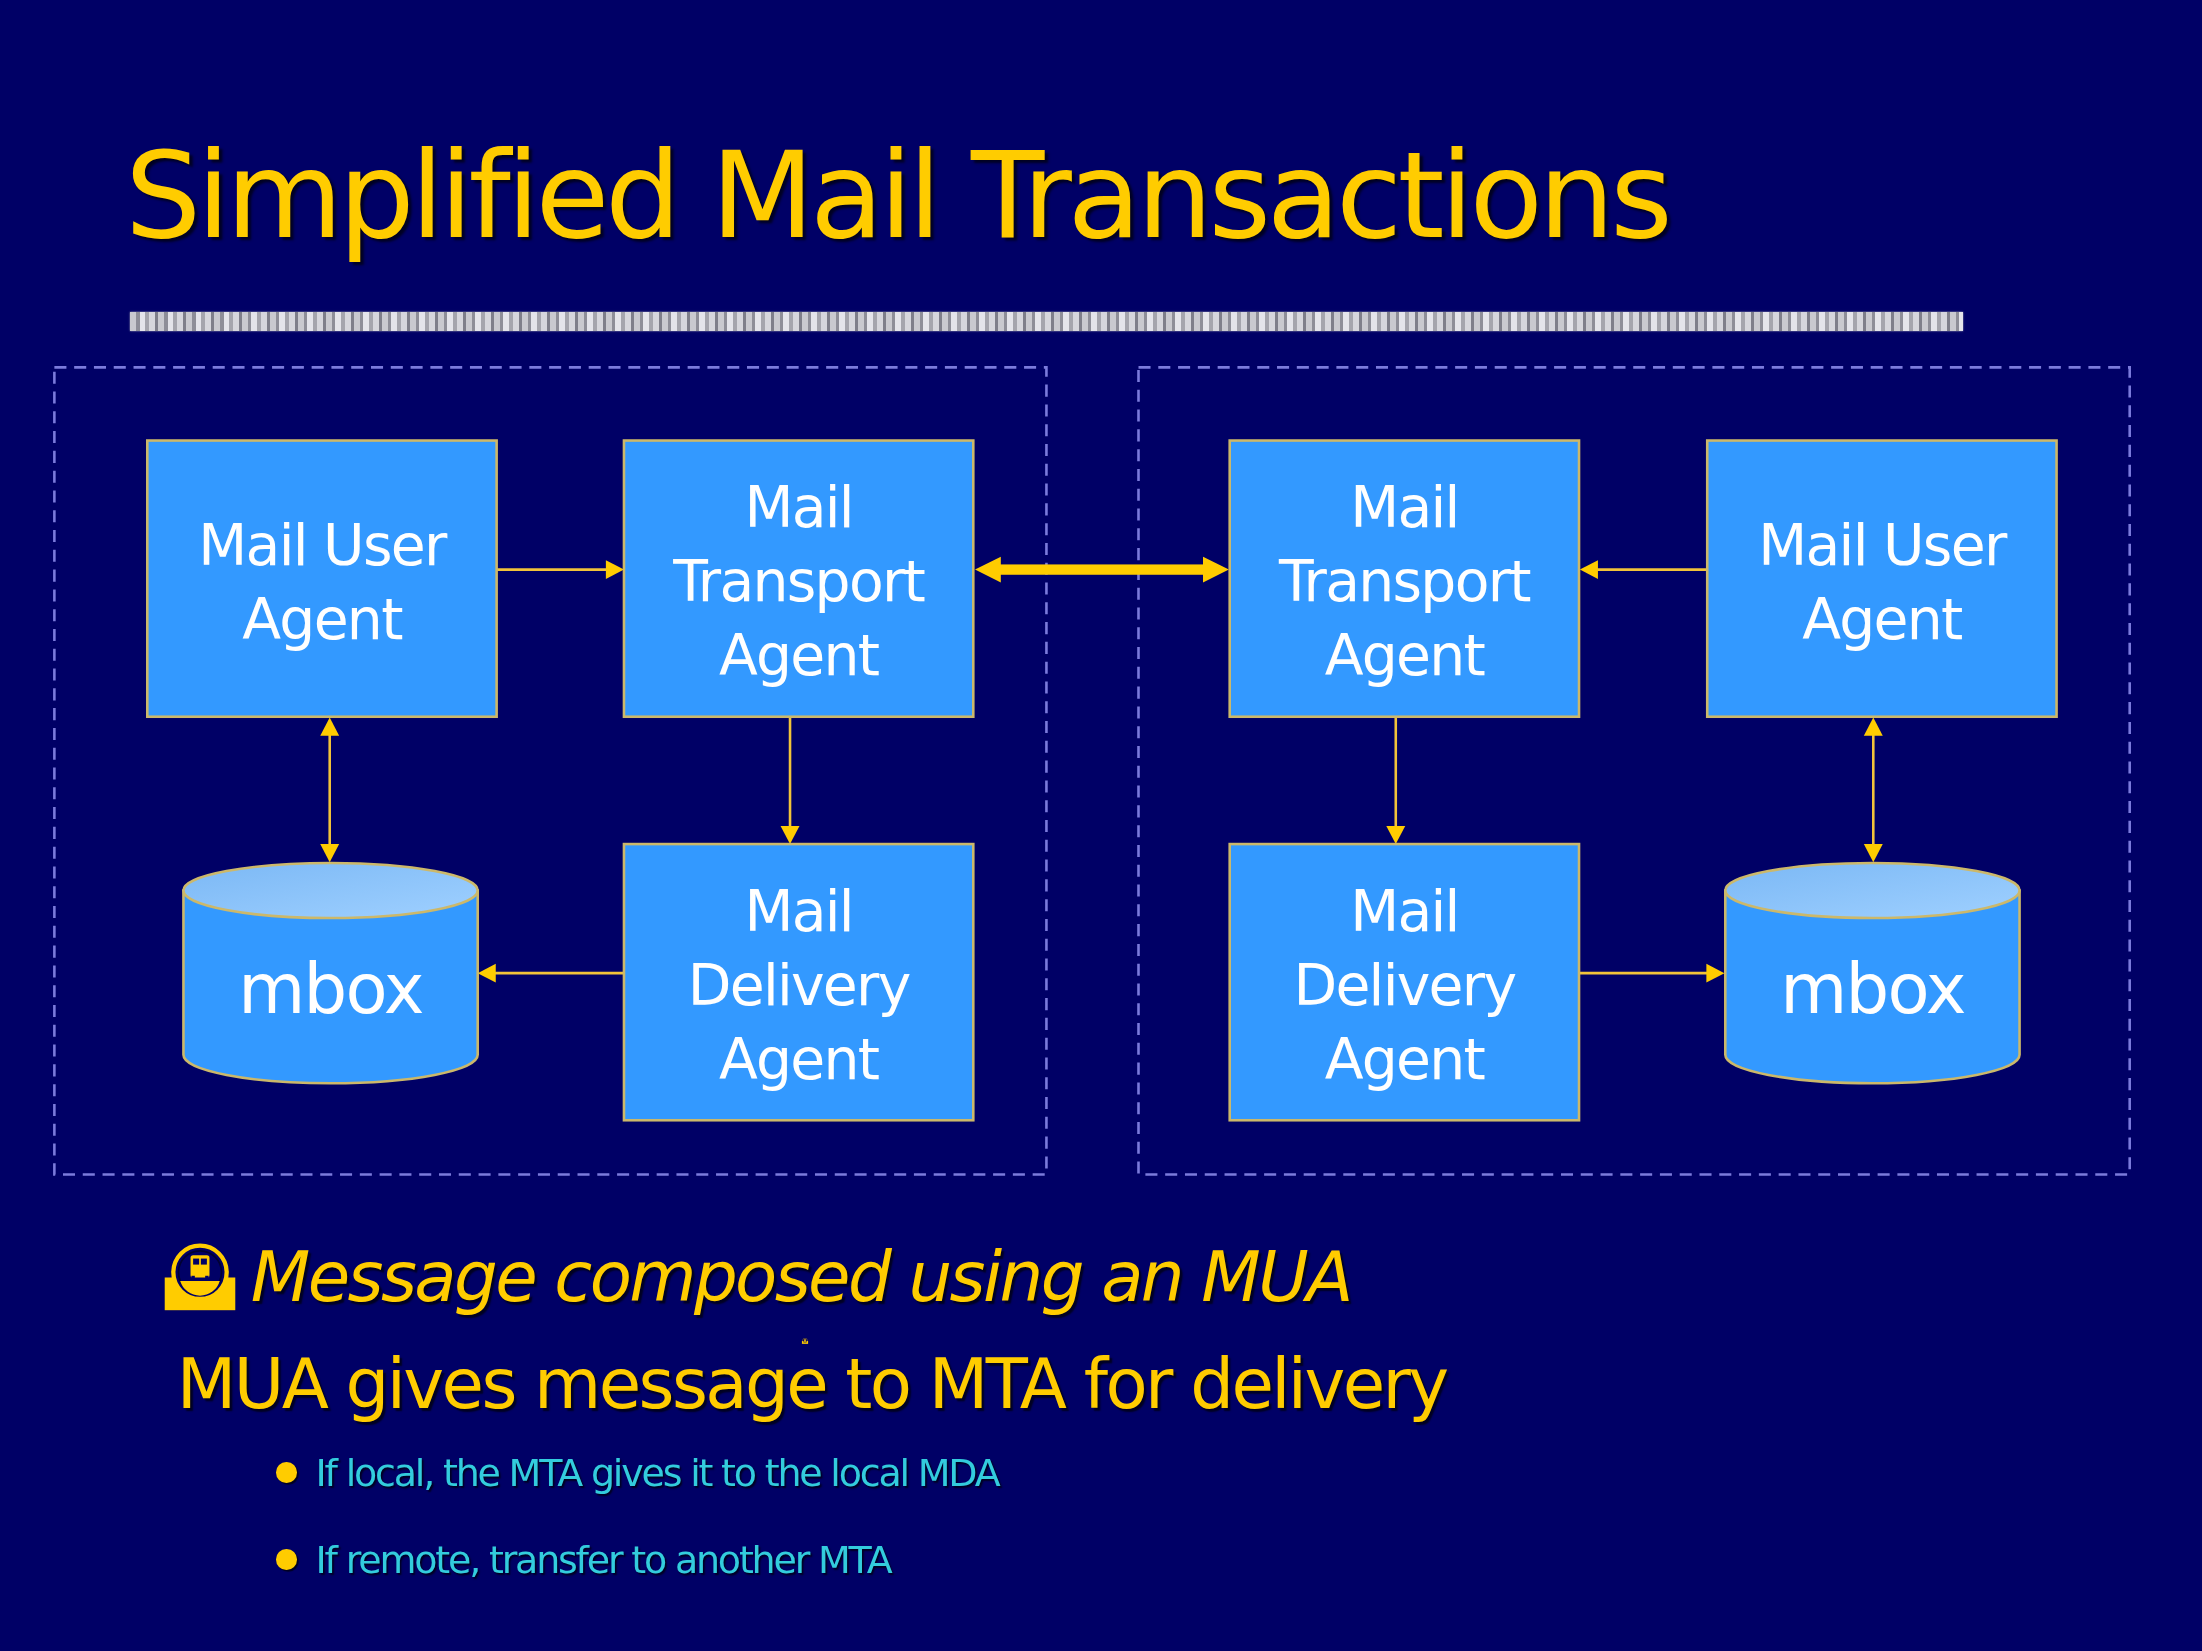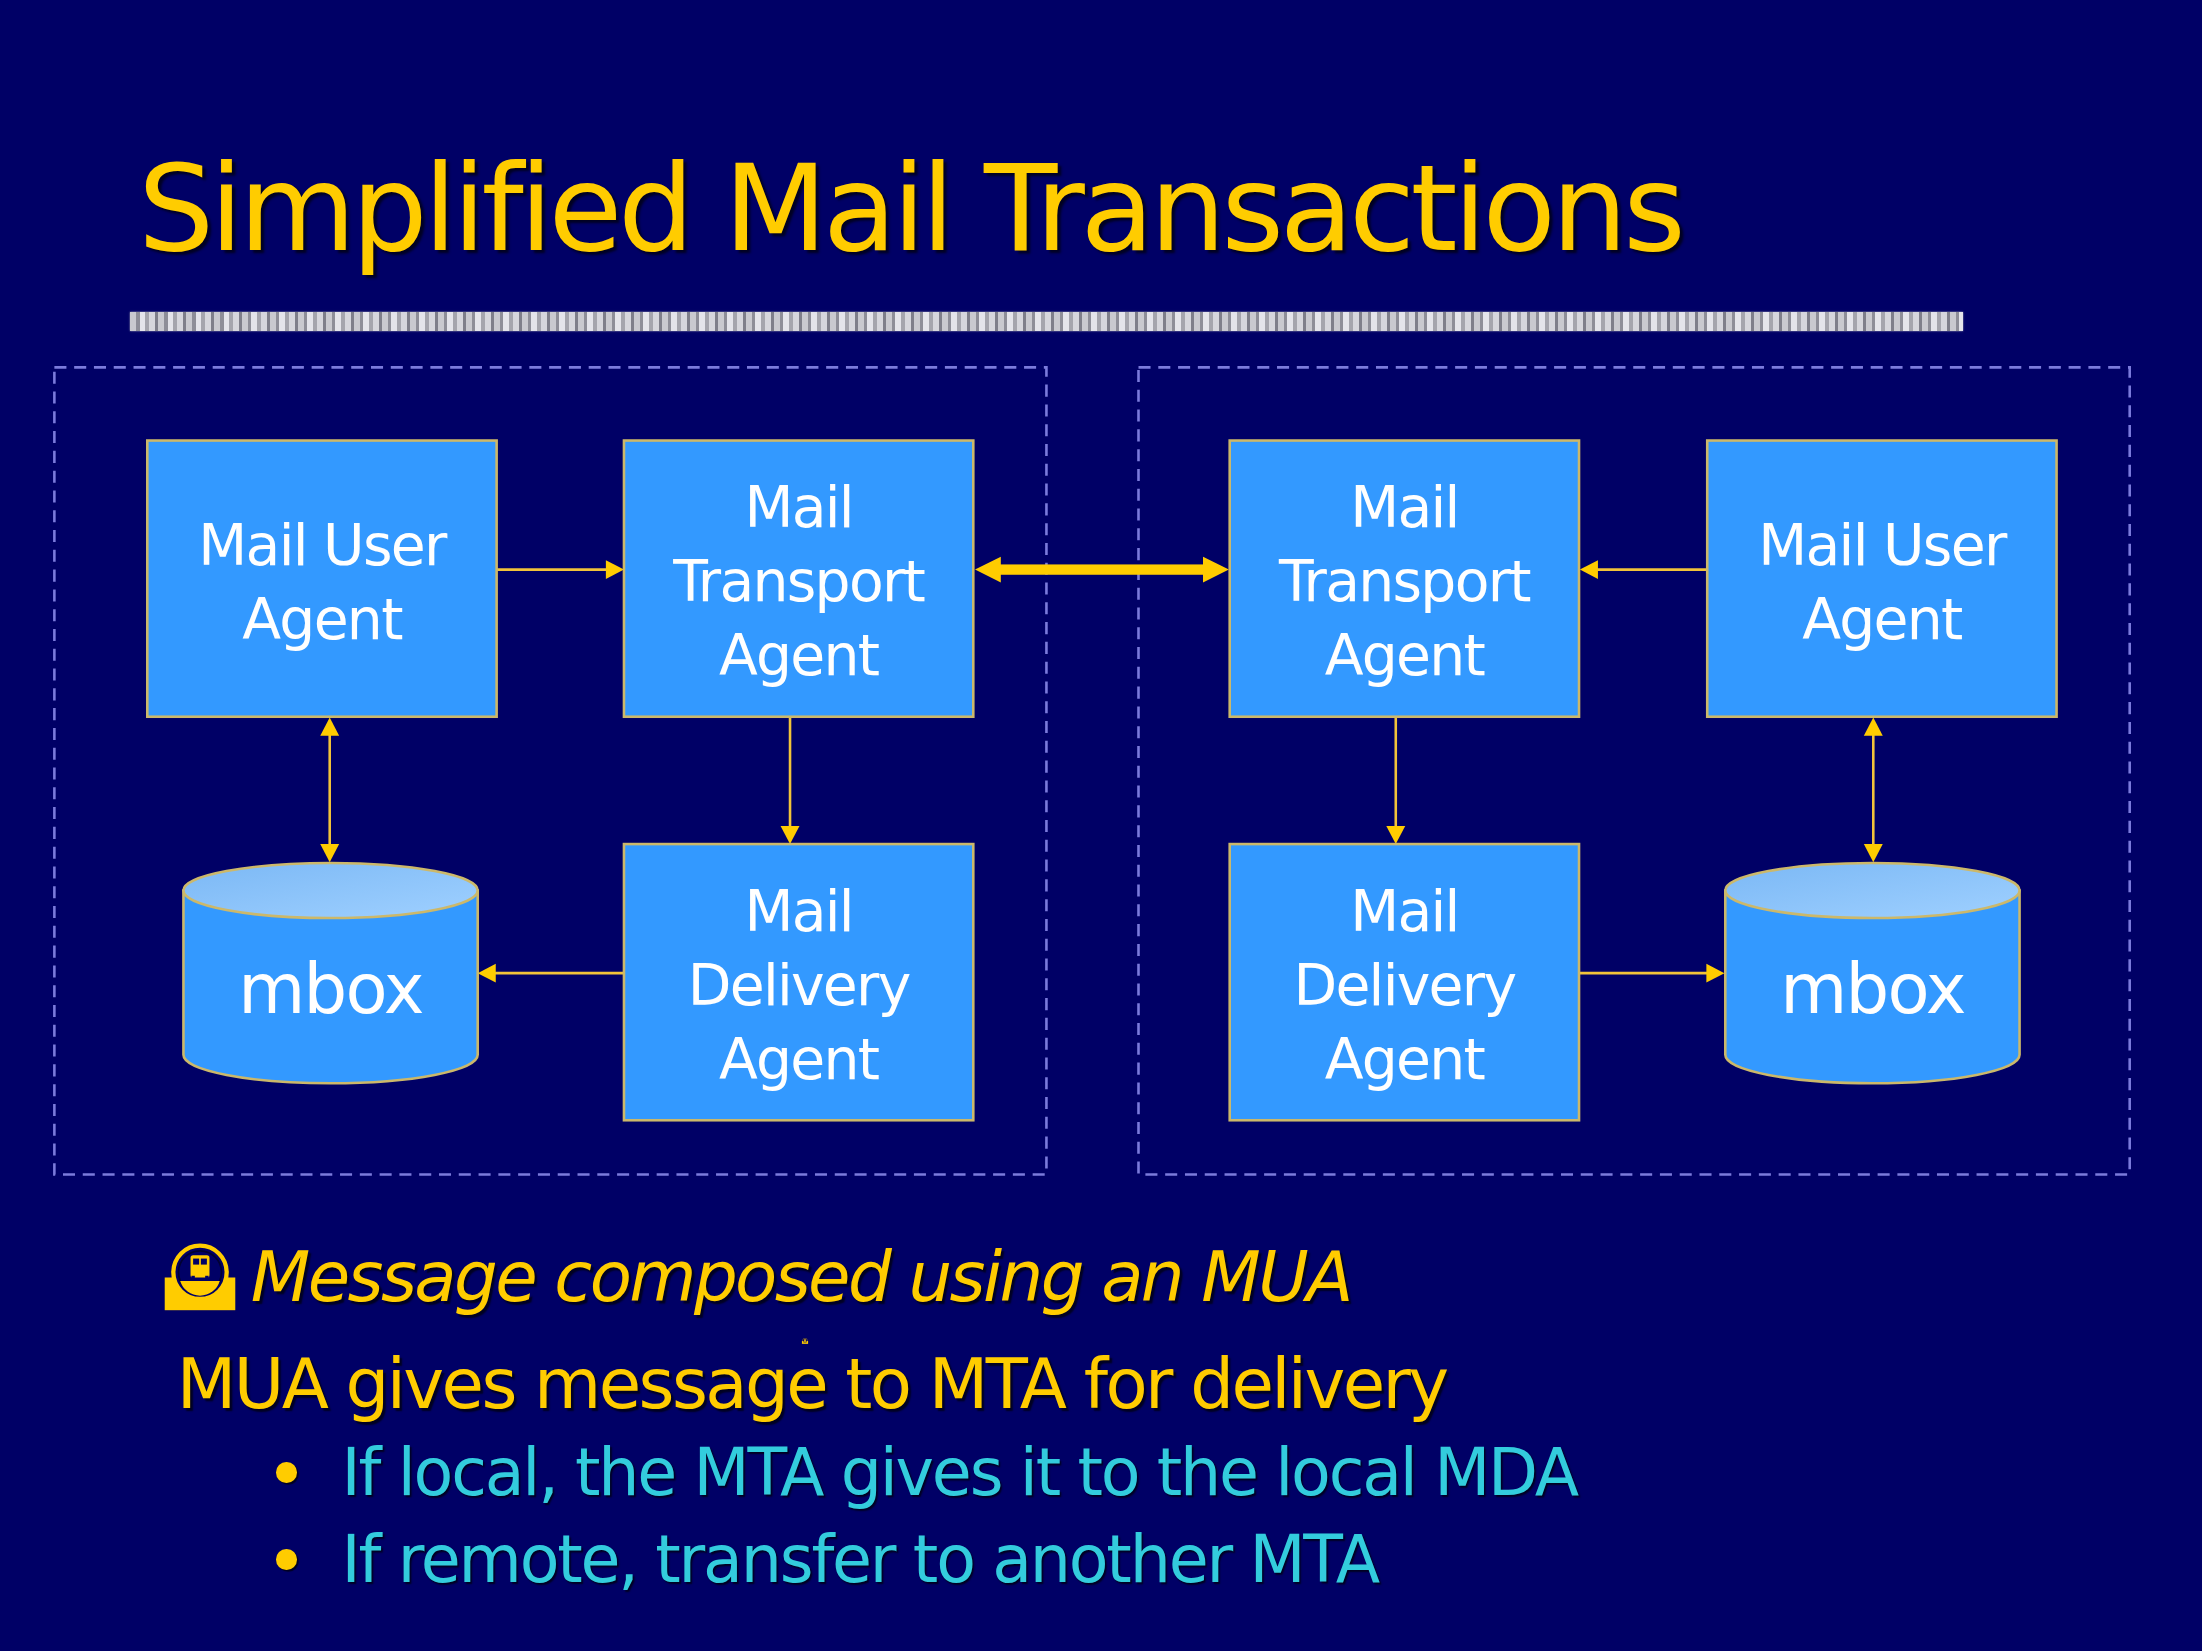--- a/index.html
+++ b/index.html
@@ -1,32 +1,32 @@
 <!DOCTYPE html>
 <html style="font-size:13.8px"><head>
 <meta charset="utf-8">
 <style>
   html, body { margin:0; padding:0; }
   body { width:2203px; height:1652px; background:#000066; overflow:hidden; position:relative;
          font-family:"DejaVu Sans", "Liberation Sans", sans-serif; }
-  .title { position:absolute; left:122px; top:120px; margin:16px; font-size:120px; font-weight:normal;
+  .title { position:absolute; left:122px; top:120px; margin:3px; font-size:120px; font-weight:normal;
            color:#ffcc00; letter-spacing:-4.3px; line-height:146px; white-space:nowrap;
            text-shadow:3.4px 3.4px 2.6px #000022; }
   .divider { position:absolute; left:130px; top:312px; width:1833px; height:19px;
              background:repeating-linear-gradient(90deg,#c9c9cf 0 6px,#8e8e98 6px 9.5px,#e4e4ea 9.5px 14.6px,#a5a5ad 14.6px 19px,#d6d6dc 19px 25px,#7f7f8a 25px 28px);
              box-shadow:0 0 1.7px #aab; }
   .diagram { position:absolute; left:0; top:0; width:2203px; height:1652px; }
   .box-label { font-size:66px; fill:#ffffff; text-anchor:middle; letter-spacing:-2px; }
   .mbox-label { font-size:80px; fill:#ffffff; text-anchor:middle; letter-spacing:-2px; }
   .bullets { position:absolute; left:0; top:0; }
   .b1 { position:absolute; left:163px; height:86px; display:flex; align-items:center; white-space:nowrap; }
   .b1 .txt { font-size:69px; color:#ffcc00; letter-spacing:-2.6px; margin-left:13.8px; text-shadow:2.6px 2.6px 1.7px #000022; }
   .b2 { position:absolute; left:276px; height:77px; display:flex; align-items:center; white-space:nowrap; }
   .b2 .dot { width:20.6px; height:20.6px; border-radius:50%; background:#ffcc00; box-shadow:1.7px 1.7px 0.9px #000022; }
-  .b2 .txt { font-size:65px; color:#33ccdd; letter-spacing:-2.2px; margin-left:45px; text-shadow:1.7px 1.7px 1.7px #000022; }
+  .b2 .txt { font-size:38px; color:#33ccdd; letter-spacing:-2.2px; margin-left:19px; text-shadow:1.7px 1.7px 1.7px #000022; }
 </style>
 </head>
 <body>
 
 <h1 class="title">Simplified Mail Transactions</h1>
 <div class="divider"></div>
 
 <svg class="diagram" width="2203" height="1652" viewBox="0 0 2560 1920" xmlns="http://www.w3.org/2000/svg">
   <defs>
     <marker id="ah" viewBox="0 0 10 10" refX="9.5" refY="5" markerWidth="7" markerHeight="7" orient="auto-start-reverse" markerUnits="userSpaceOnUse">

